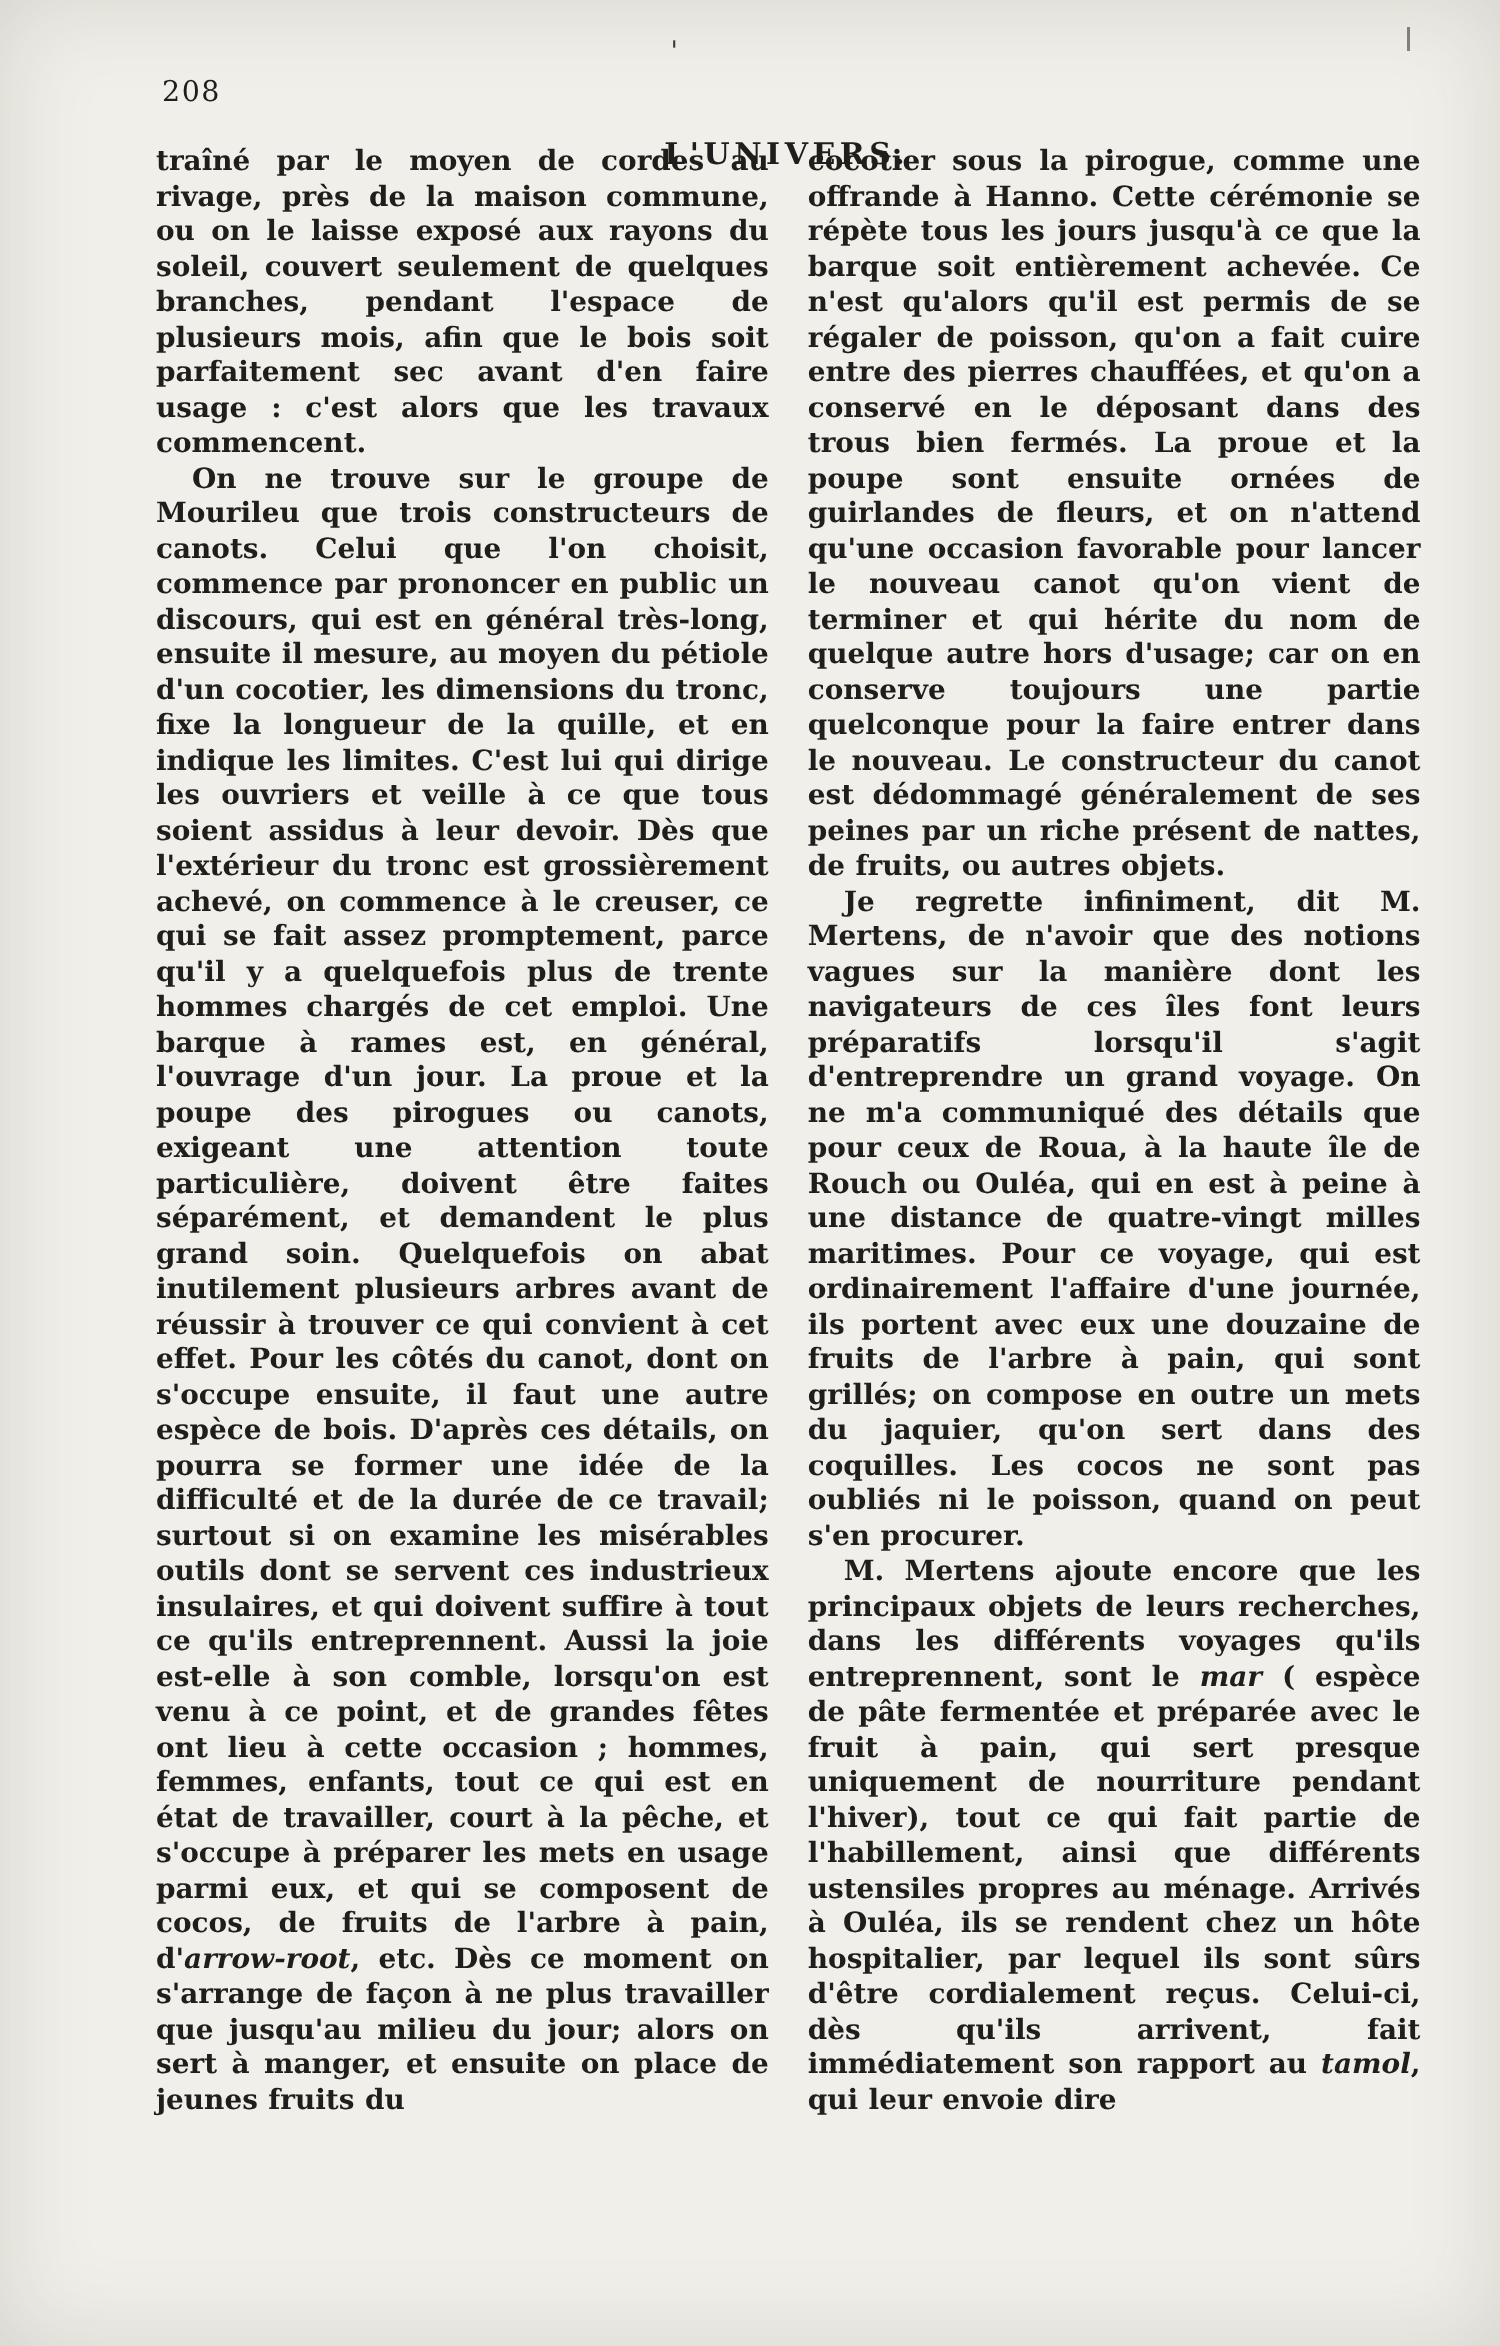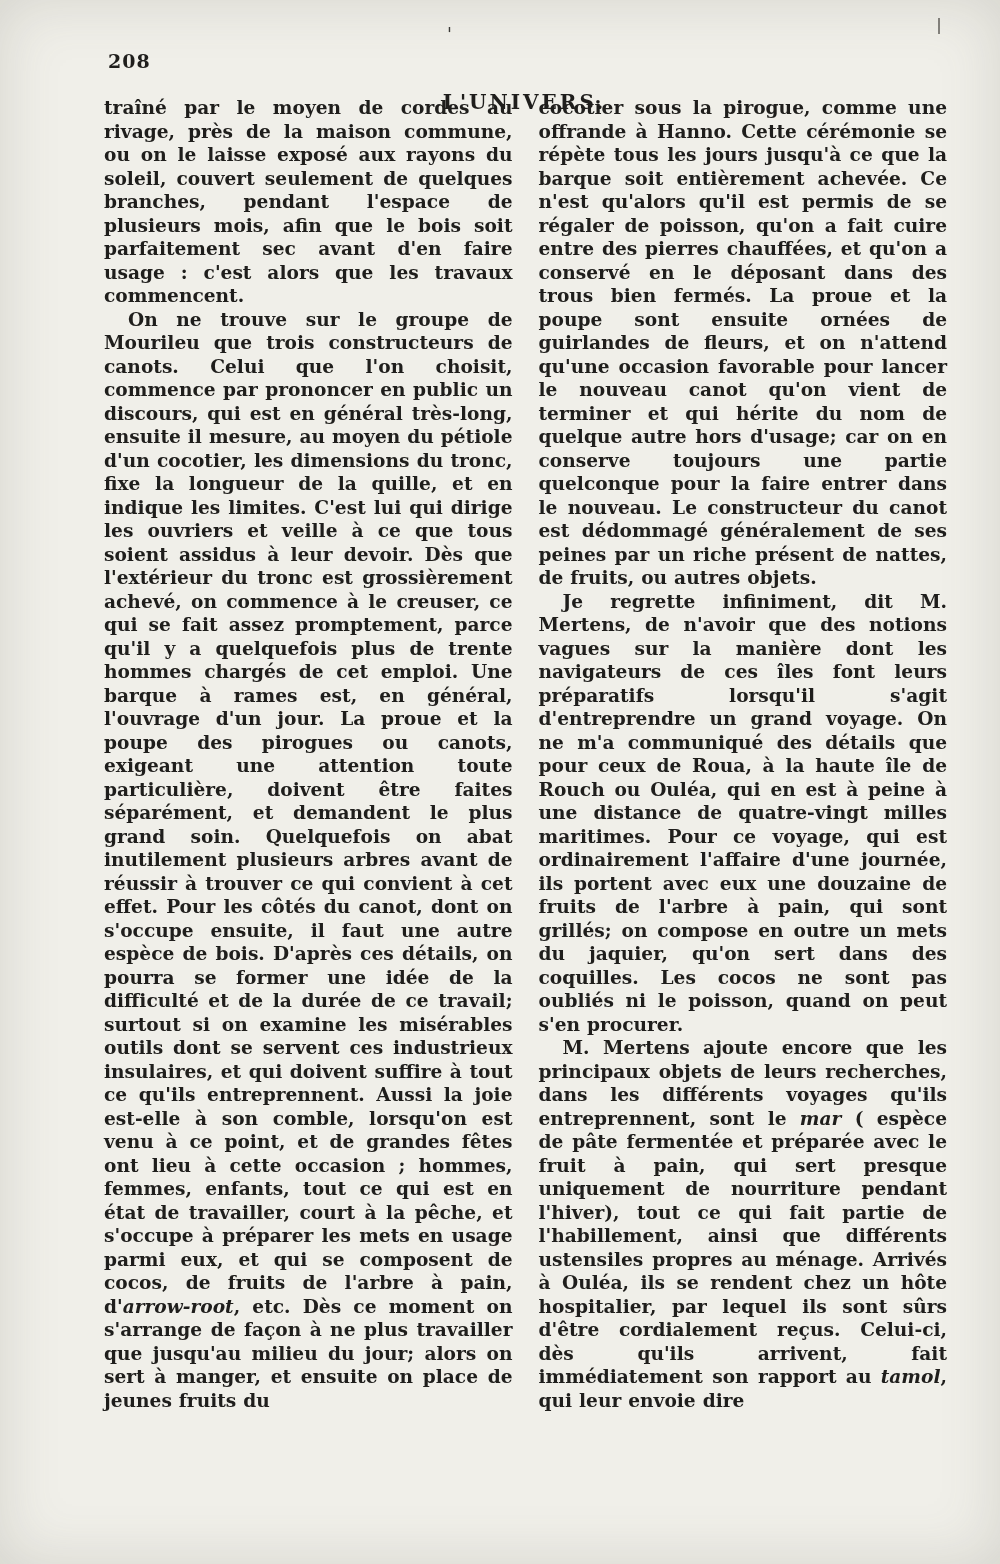--- a/index.html
+++ b/index.html
@@ -17,21 +17,21 @@
     color: #1f1e1c;
     font-family: "DejaVu Serif", "Liberation Serif", serif;
     overflow: hidden;
     box-shadow: inset 0 0 60px rgba(90,90,80,0.18);
   }
   .page-number {
     position: absolute;
     top: 50px;
     left: 108px;
     font-size: 19px;
-    font-weight: bold;
+    font-weight: normal;
     letter-spacing: 1px;
   }
   .page-title {
     position: absolute;
     top: 48px;
     left: 104px;
     right: 55px;
     text-align: center;
     font-size: 20px;
     font-weight: bold;

